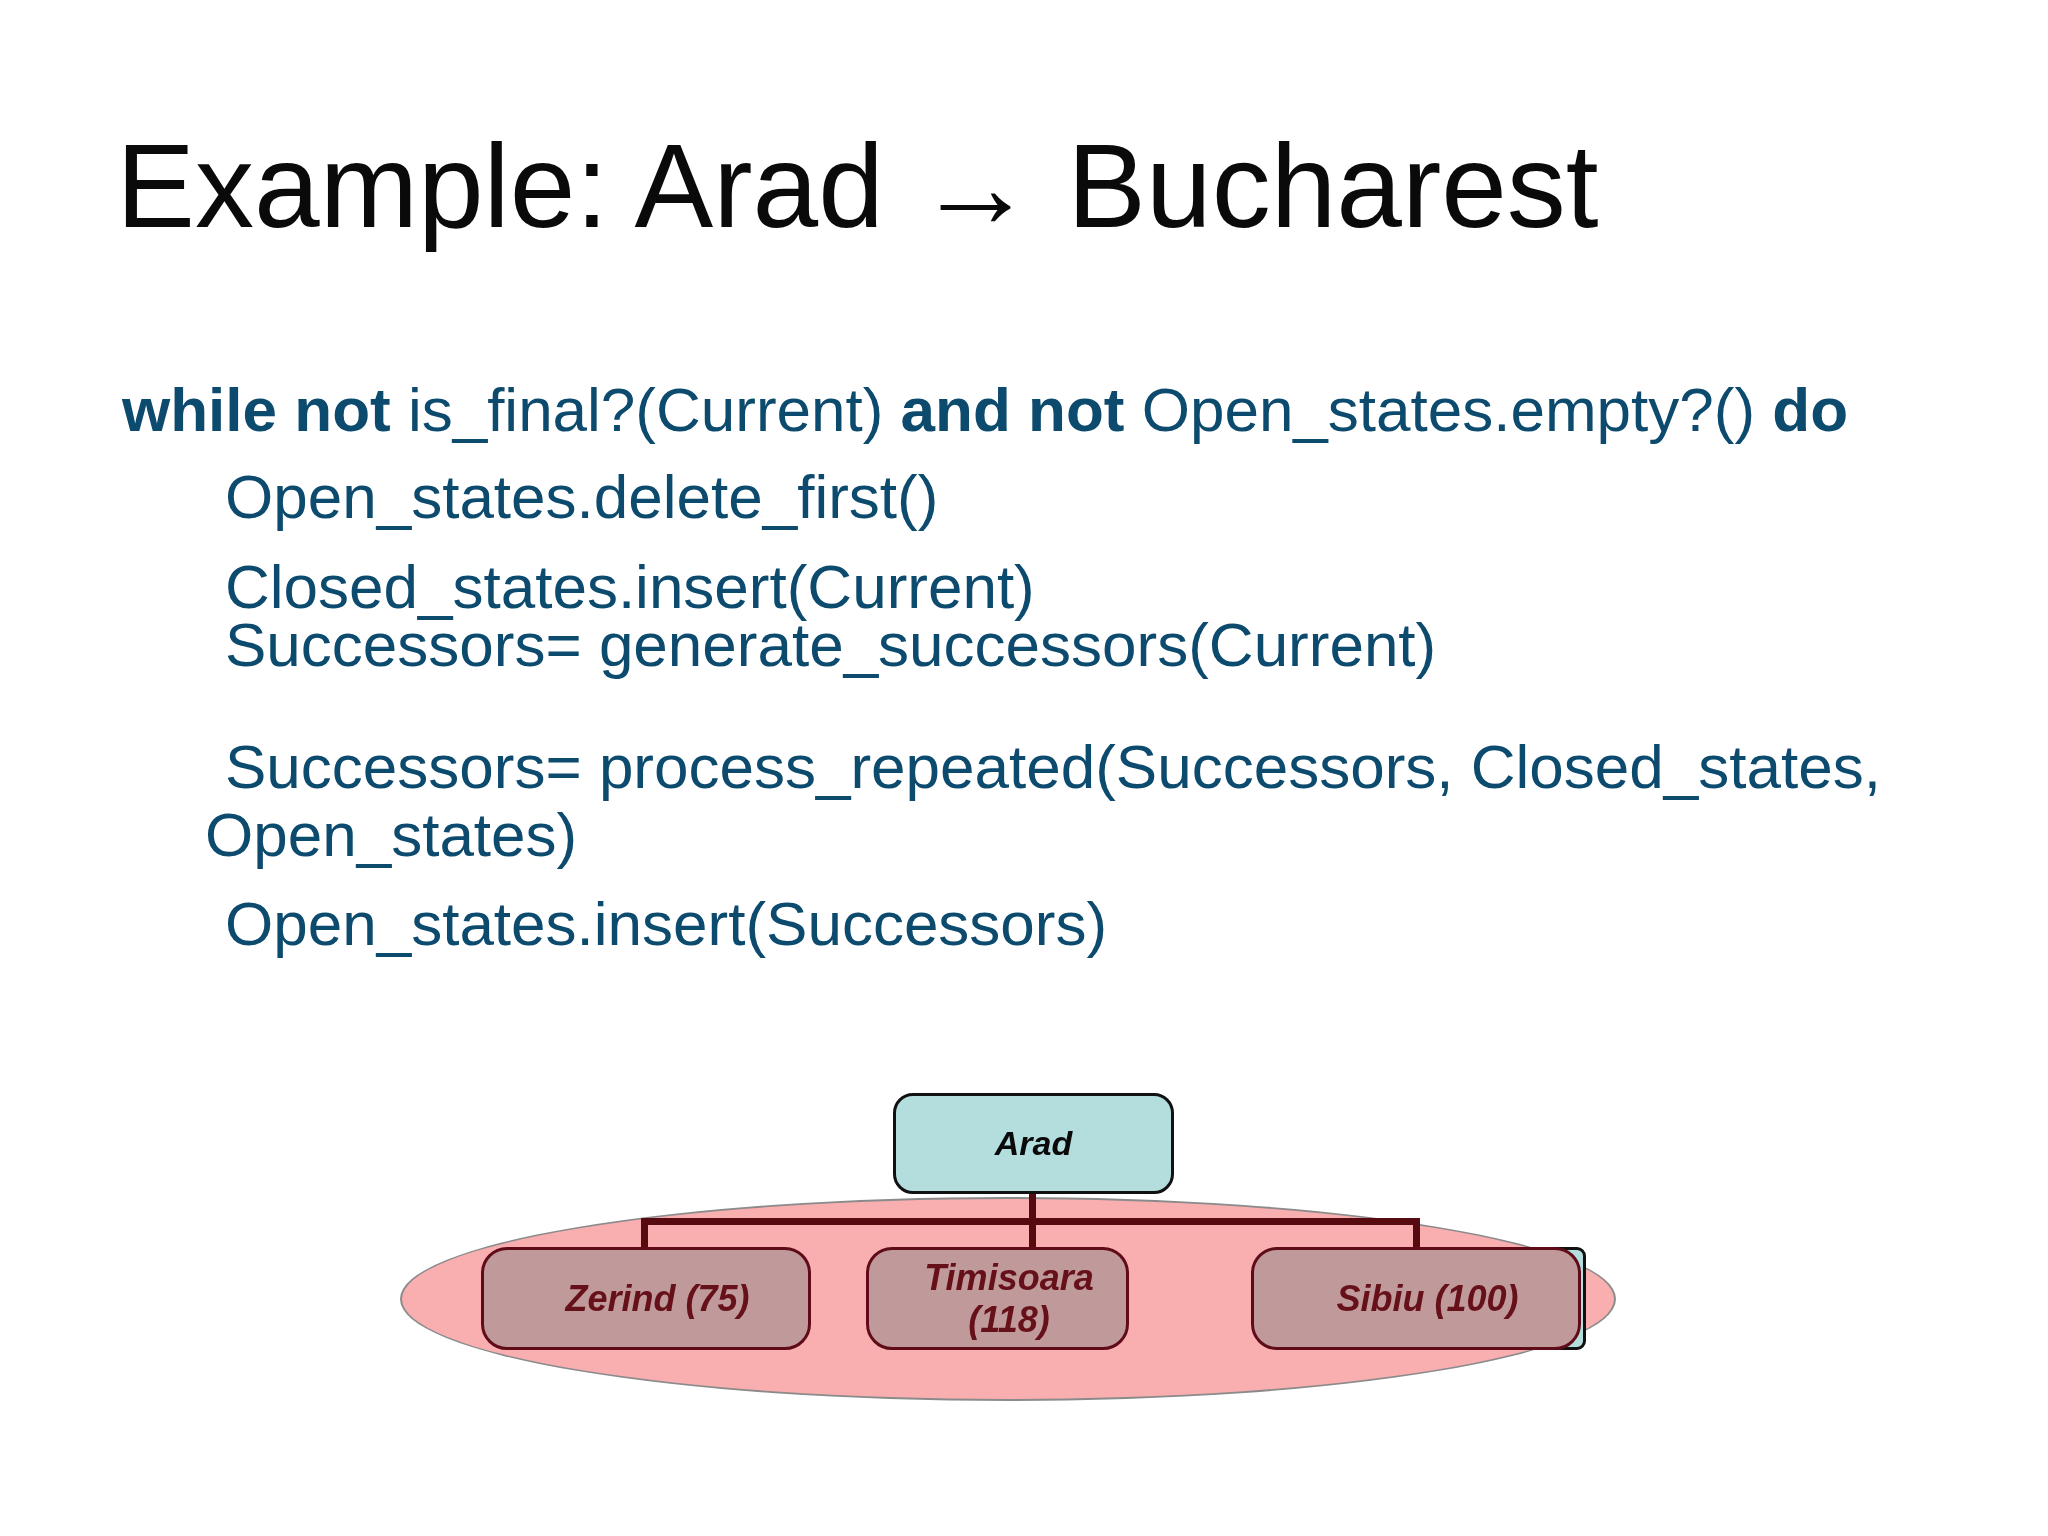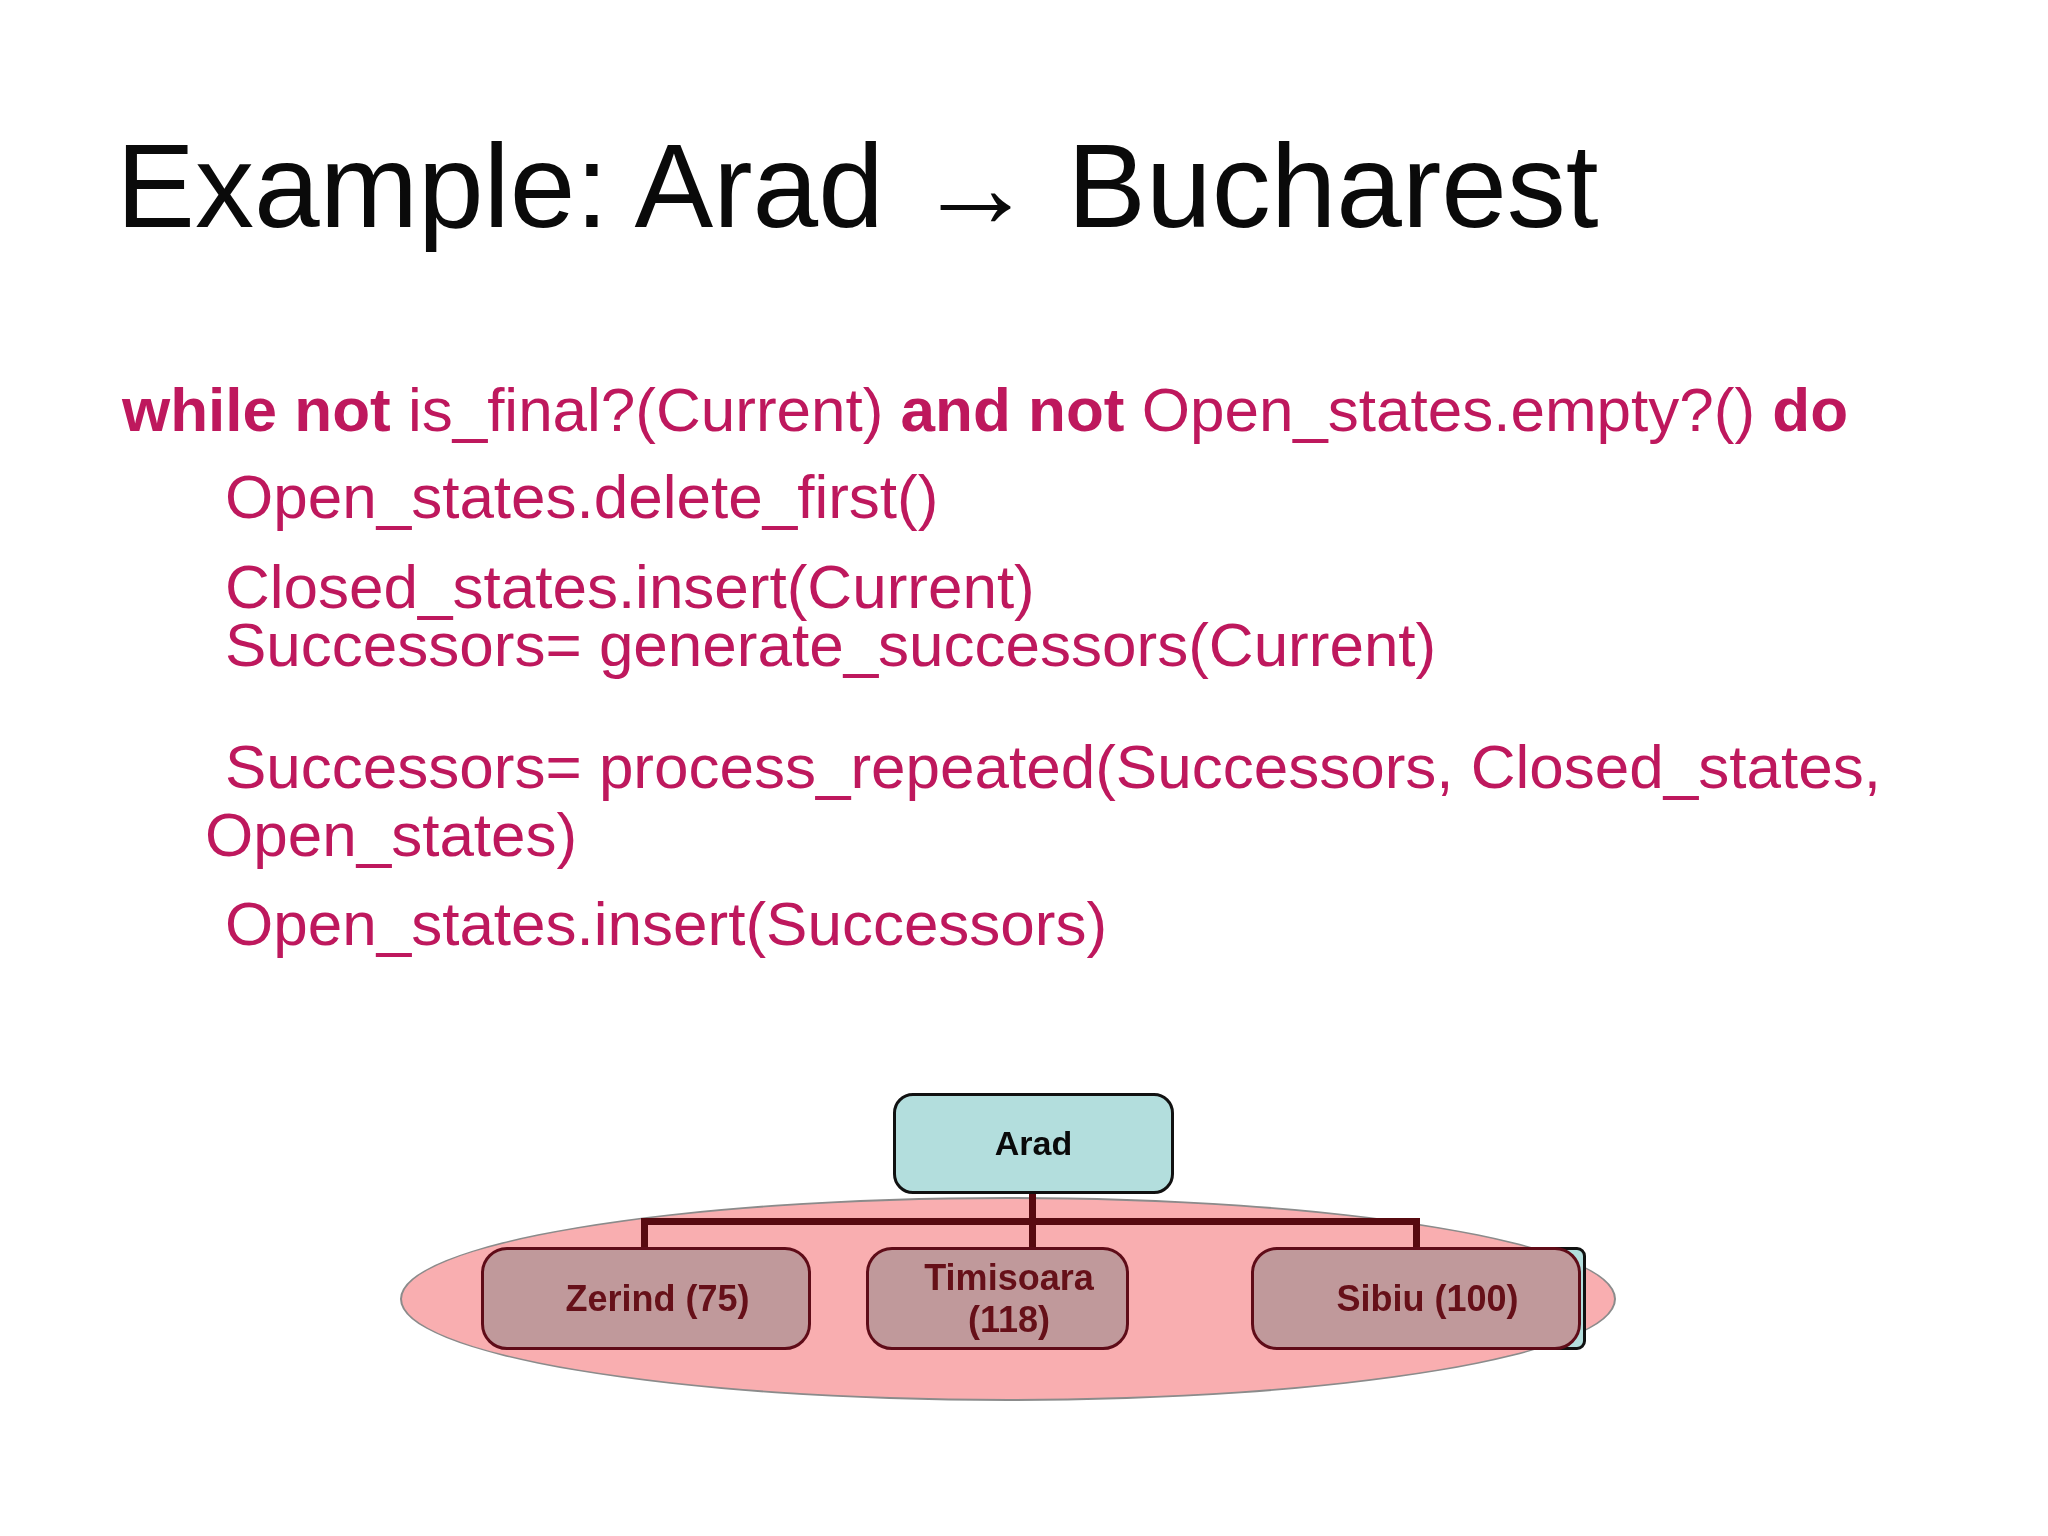--- a/index.html
+++ b/index.html
@@ -19,21 +19,21 @@
     line-height:1.1;
     color:#0a0a0a;
     text-align:center;
     white-space:pre;
   }
   .title .arrow{font-weight:700;}
   .code-line{
     position:absolute;
     font-size:62px;
     line-height:1;
-    color:#be185d;
+    color:#0c4a6e;
     white-space:pre;
   }
   .code-line .b{font-weight:700;}
   .l1{left:122px;top:379px;}
   .l2{left:225px;top:466px;}
   .l3{left:225px;top:556px;}
   .l4{left:225px;top:614px;}
   .l5{left:225px;top:736px;}
   .l6{left:205px;top:804px;}
   .l7{left:225px;top:893px;text-align:right;}
@@ -50,20 +50,21 @@
   .stem,.hbar{position:absolute;background:var(--connector,#570a10);}
   .stem-arad{left:1029px;top:1192px;width:7px;height:60px;}
   .hbar{left:641px;top:1218px;width:779px;height:7px;}
   .stem-zerind{left:641px;top:1218px;width:7px;height:34px;}
   .stem-sibiu{left:1413px;top:1218px;width:7px;height:34px;}
   .node{
     position:absolute;
     box-sizing:border-box;
     display:flex;align-items:center;justify-content:center;
     text-align:center;
+    font-style:italic;
   }
   .root{
     left:893px;top:1093px;width:281px;height:101px;
     background:var(--root_fill,#b3dedd);
     border:3px solid var(--root_border,#111111);
     border-radius:20px;
     font-size:34px;font-weight:700;color:#0a0a0a;
   }
   .hiddenbox{
     position:absolute;

